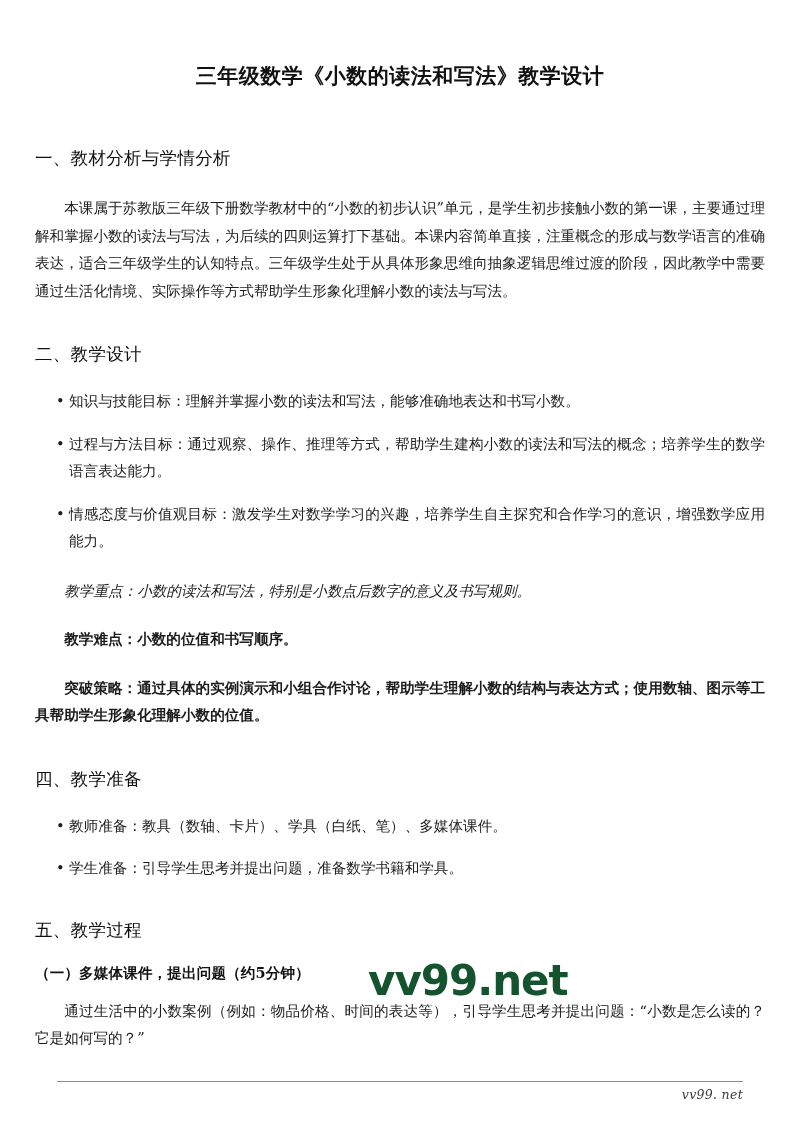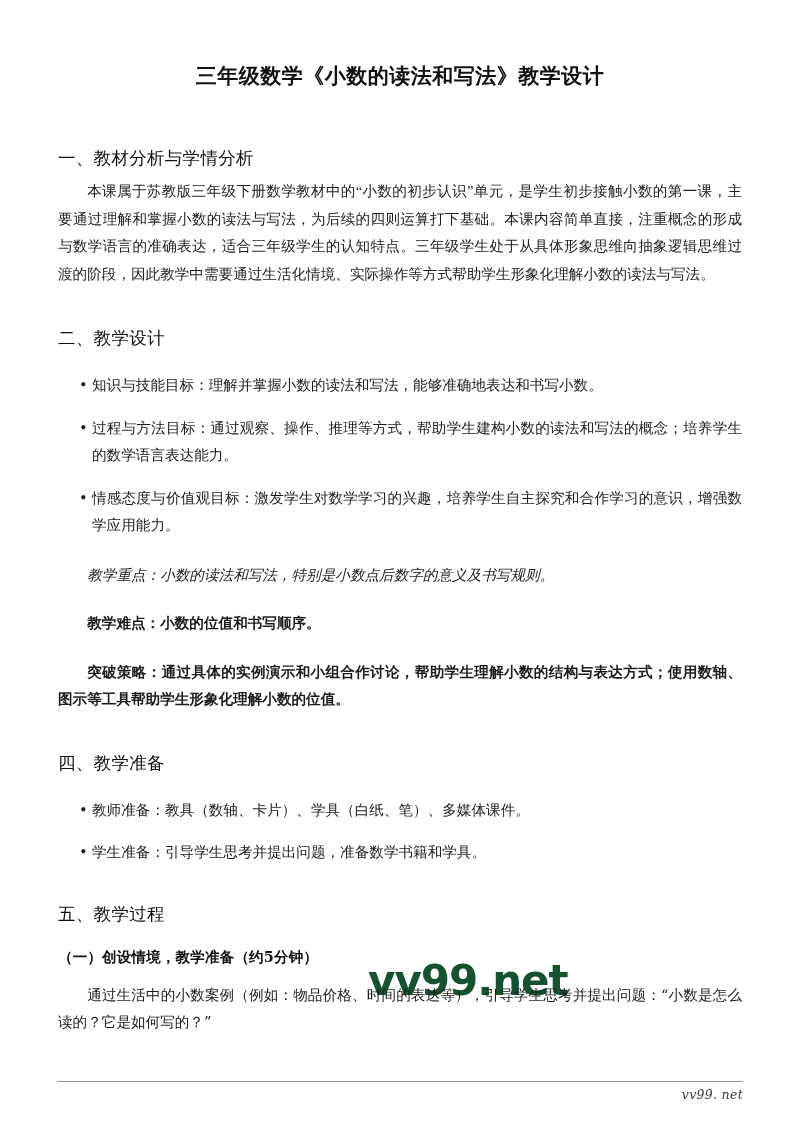--- a/index.html
+++ b/index.html
@@ -15,21 +15,21 @@
     position: relative;
     width: 800px;
     height: 1130px;
     background: #ffffff;
     overflow: hidden;
     box-sizing: border-box;
   }
   .content {
     position: relative;
     z-index: 2;
-    padding: 0 58px;
+    padding: 0 35px;
   }
   .doc-title {
     text-align: center;
     font-family: "DejaVu Serif", "Liberation Serif", serif;
     font-weight: bold;
     font-size: 21px;
     letter-spacing: 0.5px;
     margin: 0;
     padding-top: 62px;
     padding-bottom: 0;
@@ -61,21 +61,21 @@
 
   p.para {
     font-size: 14.6px;
     line-height: 27.5px;
     text-align: justify;
     text-justify: inter-ideograph;
     margin: 0;
     text-indent: 2em;
     color: #1c1c1c;
   }
-  p.para.first { margin-top: 8px; font-family: Liberation Serif, serif; }
+  p.para.first { margin-top: 24px; }
   p.para.tight { margin-top: 14px; }
   p.para.blk { text-indent: 2em; margin-top: 22px; font-style: italic; }
   p.para.blk2 { text-indent: 2em; margin-top: 21px; font-weight: bold; }
 
   ul.bullets {
     list-style: none;
     margin: 0;
     padding: 0;
   }
   ul.bullets.g1 { margin-top: 21px; }
@@ -160,21 +160,21 @@
     <p class="para blk2">突破策略：通过具体的实例演示和小组合作讨论，帮助学生理解小数的结构与表达方式；使用数轴、图示等工具帮助学生形象化理解小数的位值。</p>
 
     <h2 class="h1 s4">四、教学准备</h2>
     <ul class="bullets g1">
       <li><span class="dot">•</span><span>教师准备：教具（数轴、卡片）、学具（白纸、笔）、多媒体课件。</span></li>
       <li><span class="dot">•</span><span>学生准备：引导学生思考并提出问题，准备数学书籍和学具。</span></li>
     </ul>
 
     <h2 class="h1 s5">五、教学过程</h2>
 
-    <h3 class="h2 g1">（一）创设情境，教学准备（约5分钟）</h3>
+    <h3 class="h2 g1">（一）多媒体课件，提出问题（约5分钟）</h3>
     <p class="para tight">通过生活中的小数案例（例如：物品价格、时间的表达等），引导学生思考并提出问题：“小数是怎么读的？它是如何写的？”</p>
 
   </div>
 
   <div class="footer-rule"></div>
   <div class="footer-text">vv99. net</div>
 
 </div>
 
 </body></html>

